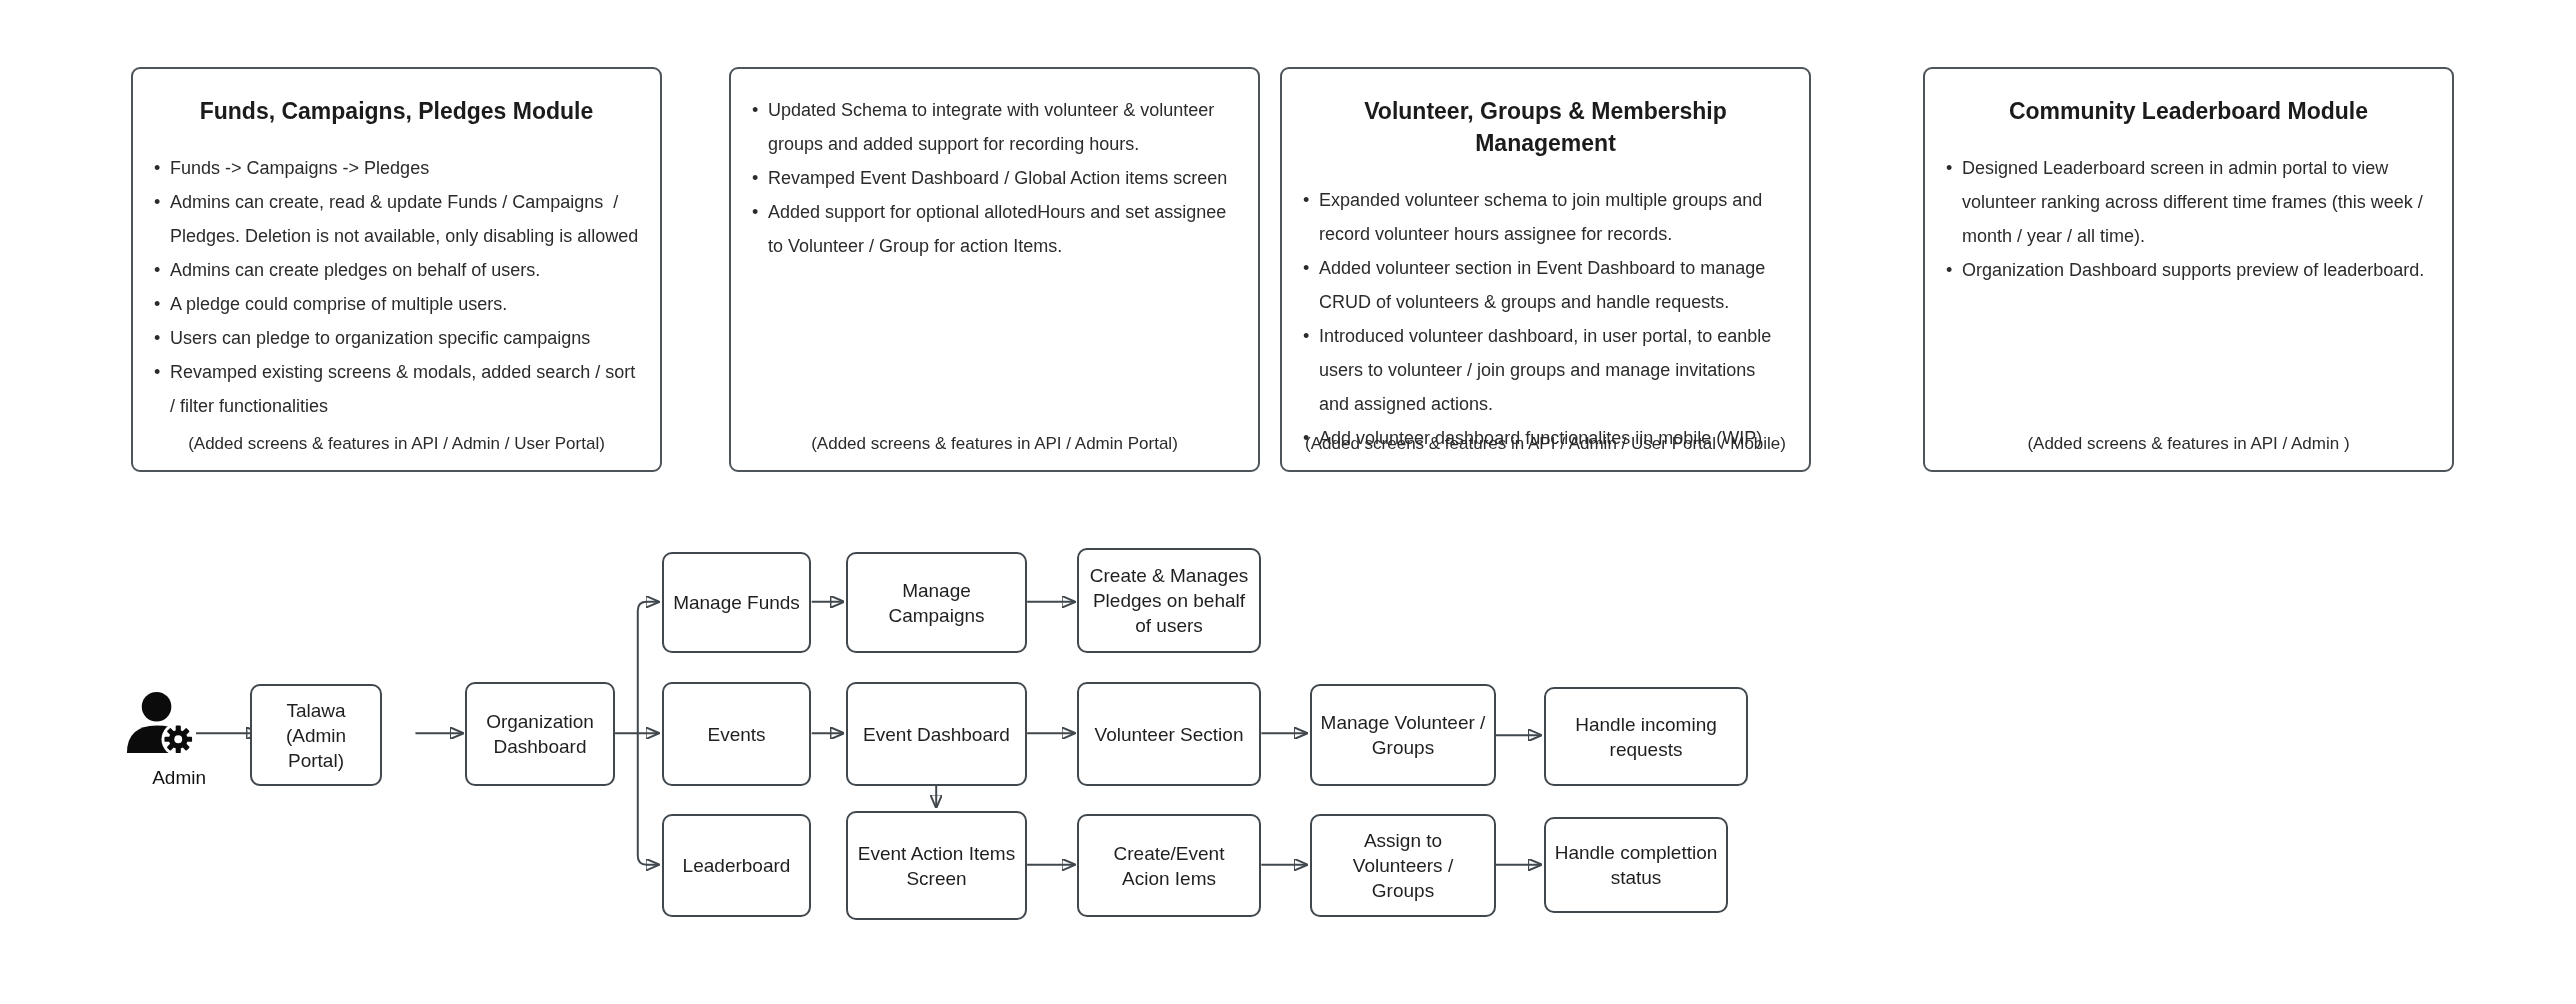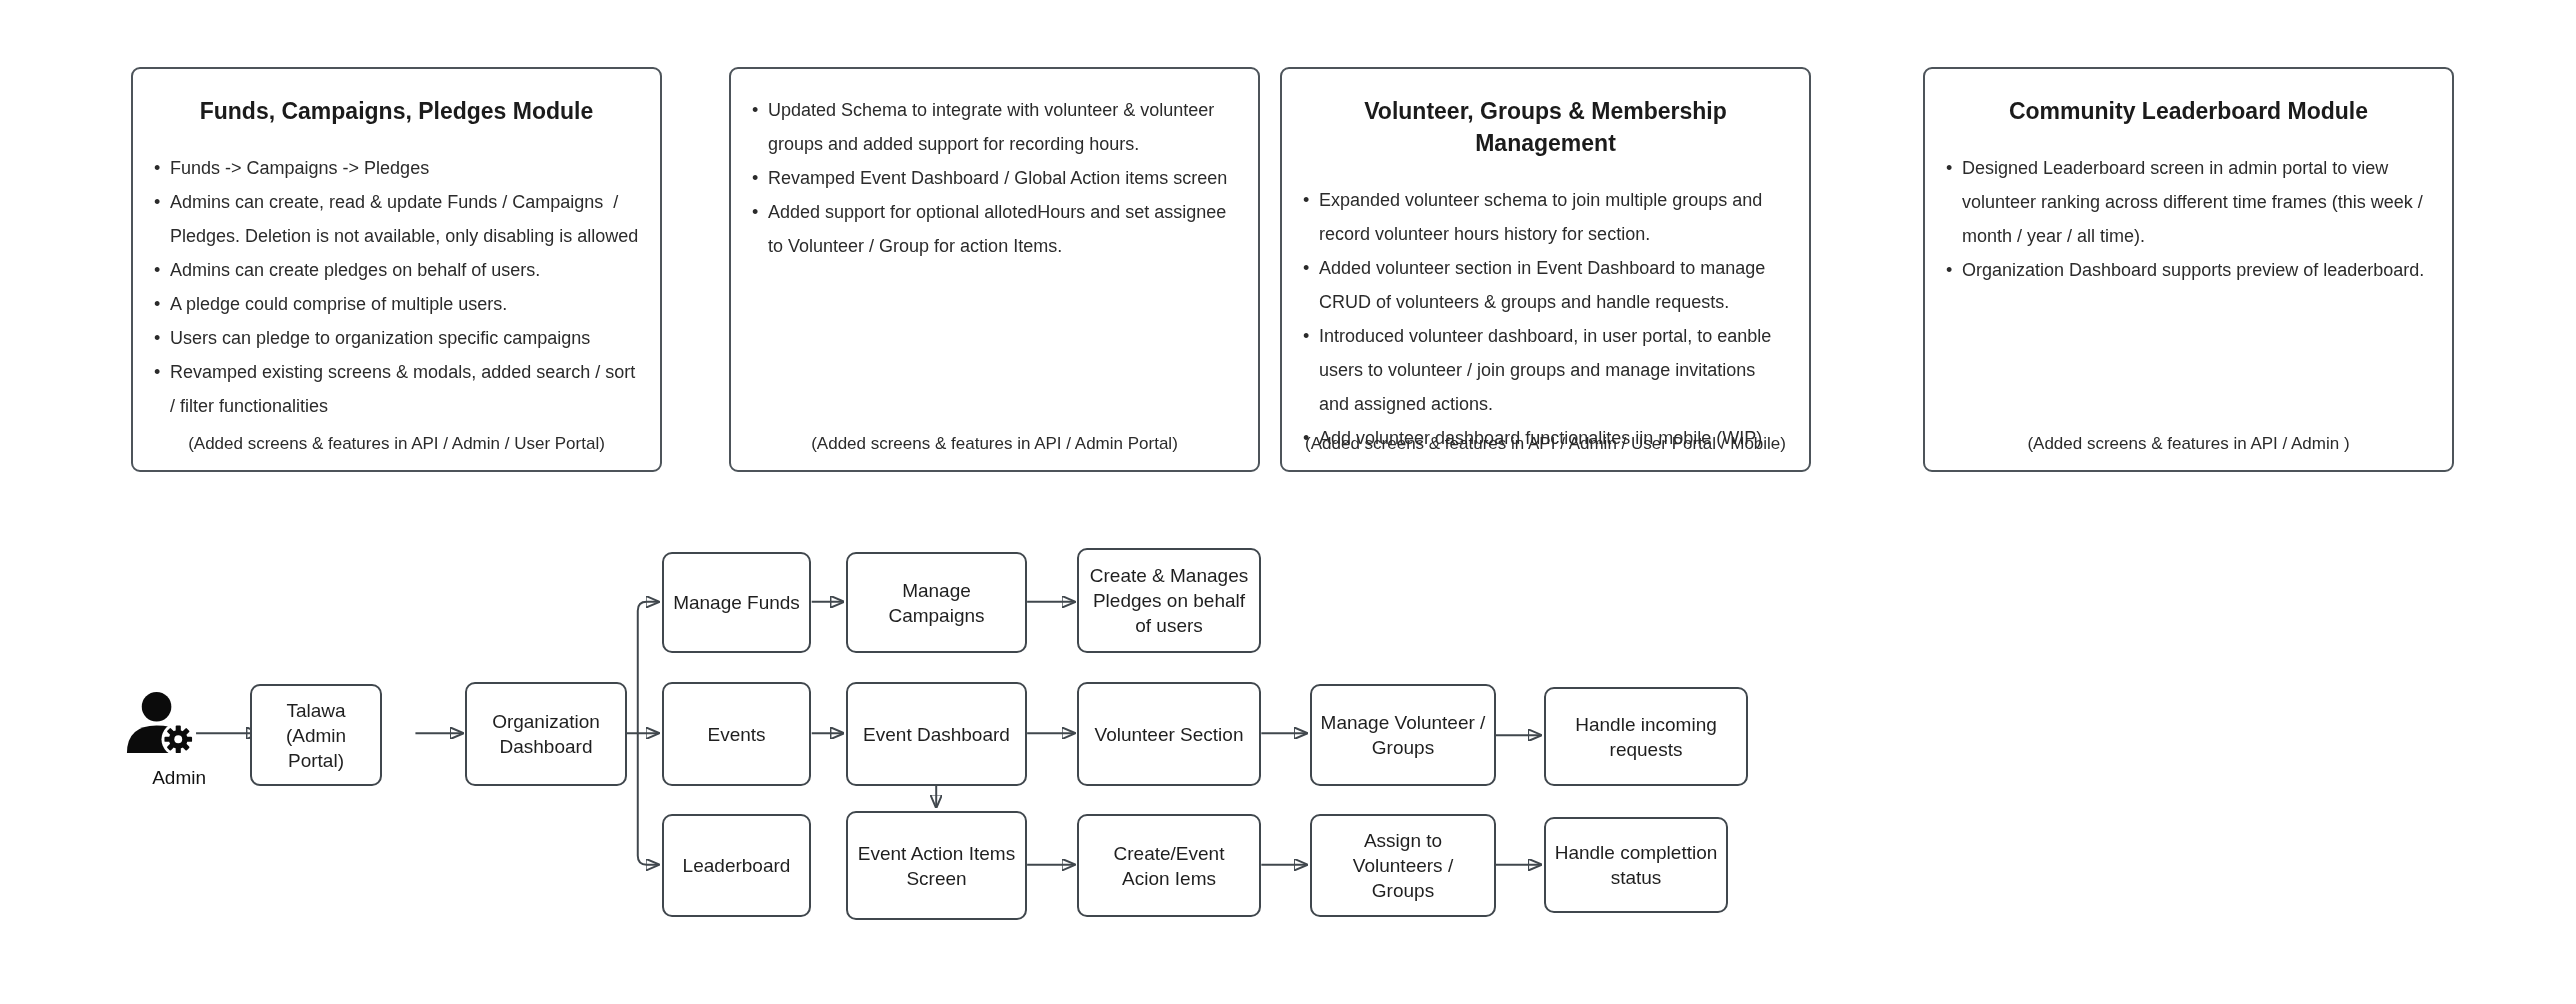--- a/index.html
+++ b/index.html
@@ -140,21 +140,21 @@
         <li>Added support for optional allotedHours and set assignee
 to Volunteer / Group for action Items.</li>
       </ul>
     <div class="card-footer">(Added screens &amp; features in API / Admin Portal)</div>
   </section>
 
   <section class="card" style="left:1280px">
     <h2 class="card-title">Volunteer, Groups &amp; Membership Management</h2>
     <ul class="card-bullets">
         <li>Expanded volunteer schema to join multiple groups and
-record volunteer hours history for section.</li>
+record volunteer hours assignee for records.</li>
         <li>Added volunteer section in Event Dashboard to manage
 CRUD of volunteers &amp; groups and handle requests.</li>
         <li>Introduced volunteer dashboard, in user portal, to eanble
 users to volunteer / join groups and manage invitations
 and assigned actions.</li>
         <li>Add volunteer dashboard functionalites iin mobile (WIP)</li>
       </ul>
     <div class="card-footer">(Added screens &amp; features in API / Admin / User Portal / Mobile)</div>
   </section>
 
@@ -212,21 +212,21 @@
         </g>
         <circle r="9.5" fill="#0b0b0b"></circle>
         <circle r="4" fill="#ffffff"></circle>
       </g>
     </svg>
     <div class="actor-label">Admin</div>
   </div>
 
   <div class="flow-node" style="left:250px;top:684px;width:132px;height:102px">Talawa
 (Admin Portal)</div>
-  <div class="flow-node" style="left:465px;top:682px;width:162px;height:104px">Organization
+  <div class="flow-node" style="left:465px;top:682px;width:150px;height:104px">Organization
 Dashboard</div>
 
   <div class="flow-node" style="left:662px;top:552px;width:149px;height:101px">Manage Funds</div>
   <div class="flow-node" style="left:846px;top:552px;width:181px;height:101px">Manage
 Campaigns</div>
   <div class="flow-node" style="left:1077px;top:548px;width:184px;height:105px">Create &amp; Manages
 Pledges on behalf
 of users</div>
 
   <div class="flow-node" style="left:662px;top:682px;width:149px;height:104px">Events</div>

